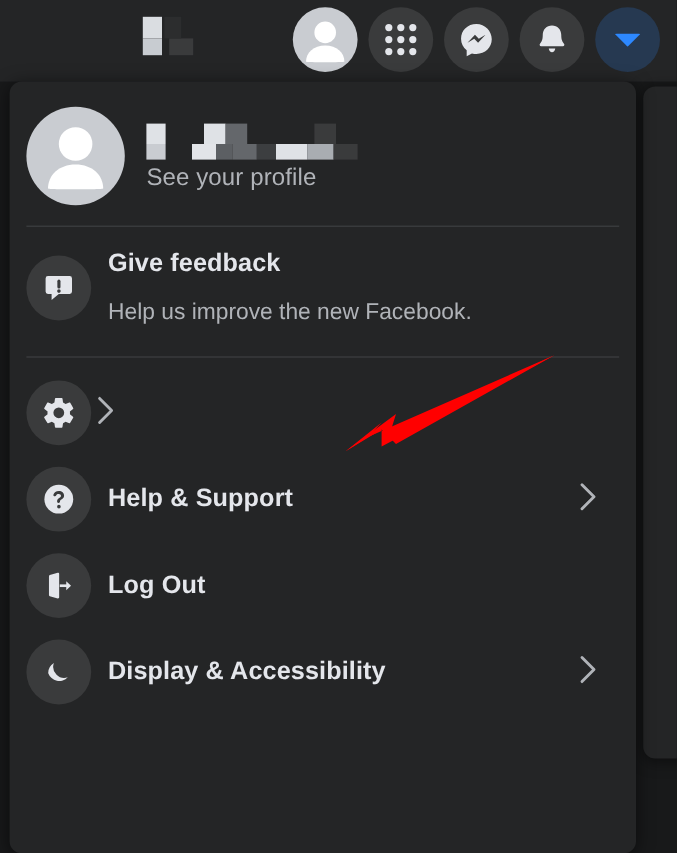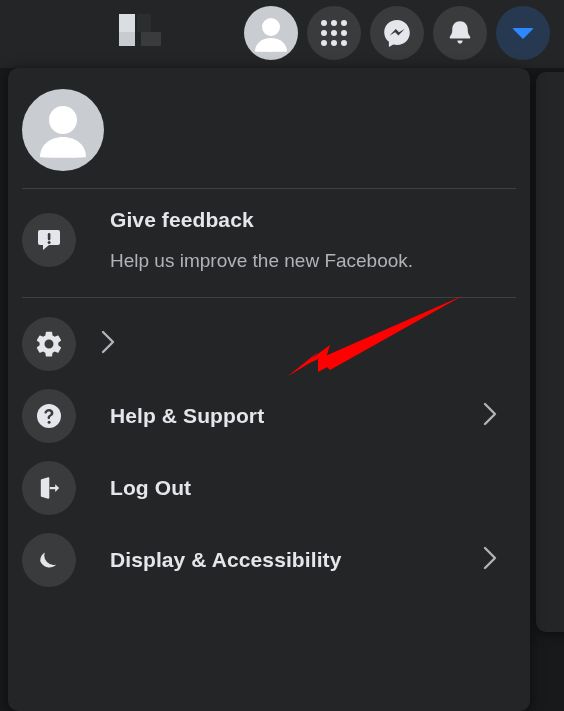--- a/index.html
+++ b/index.html
@@ -137,21 +137,20 @@
     margin: 16px 14px 10px 14px;
   }
 
   
   .row {
     display: flex;
     align-items: center;
     padding: 9px 14px;
     cursor: pointer;
     position: relative;
-    gap: 20px;
   }
   .row-icon {
     width: 54px; height: 54px;
     border-radius: 50%;
     background: #3a3b3c;
     flex: 0 0 auto;
     display: flex;
     align-items: center;
     justify-content: center;
   }
@@ -246,20 +245,37 @@
 
 <div id="menu-panel">
 
   <div id="profile-row">
     <div id="profile-avatar">
       <svg width="82" height="82" viewBox="0 0 82 82">
         <circle cx="41" cy="31" r="14" fill="#ffffff"></circle>
         <path d="M41 48c-14 0-23 9-23 20 0 1 46 1 46 0 0-11-9-20-23-20z" fill="#ffffff"></path>
       </svg>
     </div>
+    <div id="profile-text">
+      <div id="name-redact">
+        <span class="mos" style="left:0px;   top:0px;  width:16px;height:17px;background:#dfe2e6;"></span>
+        <span class="mos" style="left:0px;   top:17px; width:16px;height:13px;background:#c9ccd1;"></span>
+        <span class="mos" style="left:38px;  top:17px; width:20px;height:13px;background:#e2e4e8;"></span>
+        <span class="mos" style="left:48px;  top:0px;  width:18px;height:17px;background:#dfe2e6;"></span>
+        <span class="mos" style="left:66px;  top:0px;  width:18px;height:17px;background:#64676b;"></span>
+        <span class="mos" style="left:58px;  top:17px; width:14px;height:13px;background:#5c5f63;"></span>
+        <span class="mos" style="left:72px;  top:17px; width:20px;height:13px;background:#64676b;"></span>
+        <span class="mos" style="left:92px;  top:17px; width:16px;height:13px;background:#3c3e40;"></span>
+        <span class="mos" style="left:108px; top:17px; width:26px;height:13px;background:#dfe2e6;"></span>
+        <span class="mos" style="left:134px; top:17px; width:22px;height:13px;background:#a9adb2;"></span>
+        <span class="mos" style="left:140px; top:0px;  width:18px;height:17px;background:#3a3b3c;"></span>
+        <span class="mos" style="left:156px; top:17px; width:20px;height:13px;background:#3a3b3c;"></span>
+      </div>
+      <div id="see-profile">See your profile</div>
+    </div>
   </div>
 
   <div class="divider"></div>
 
   <div class="row">
     <div class="row-icon">
       <svg width="30" height="30" viewBox="0 0 30 30">
         <path d="M6 5h18a2 2 0 0 1 2 2v11a2 2 0 0 1-2 2h-9l-6 5v-5H6a2 2 0 0 1-2-2V7a2 2 0 0 1 2-2z" fill="#e4e6eb"></path>
         <rect x="13.8" y="8" width="2.6" height="7.4" rx="1.3" fill="#3a3b3c"></rect>
         <circle cx="15.1" cy="17.6" r="1.5" fill="#3a3b3c"></circle>

